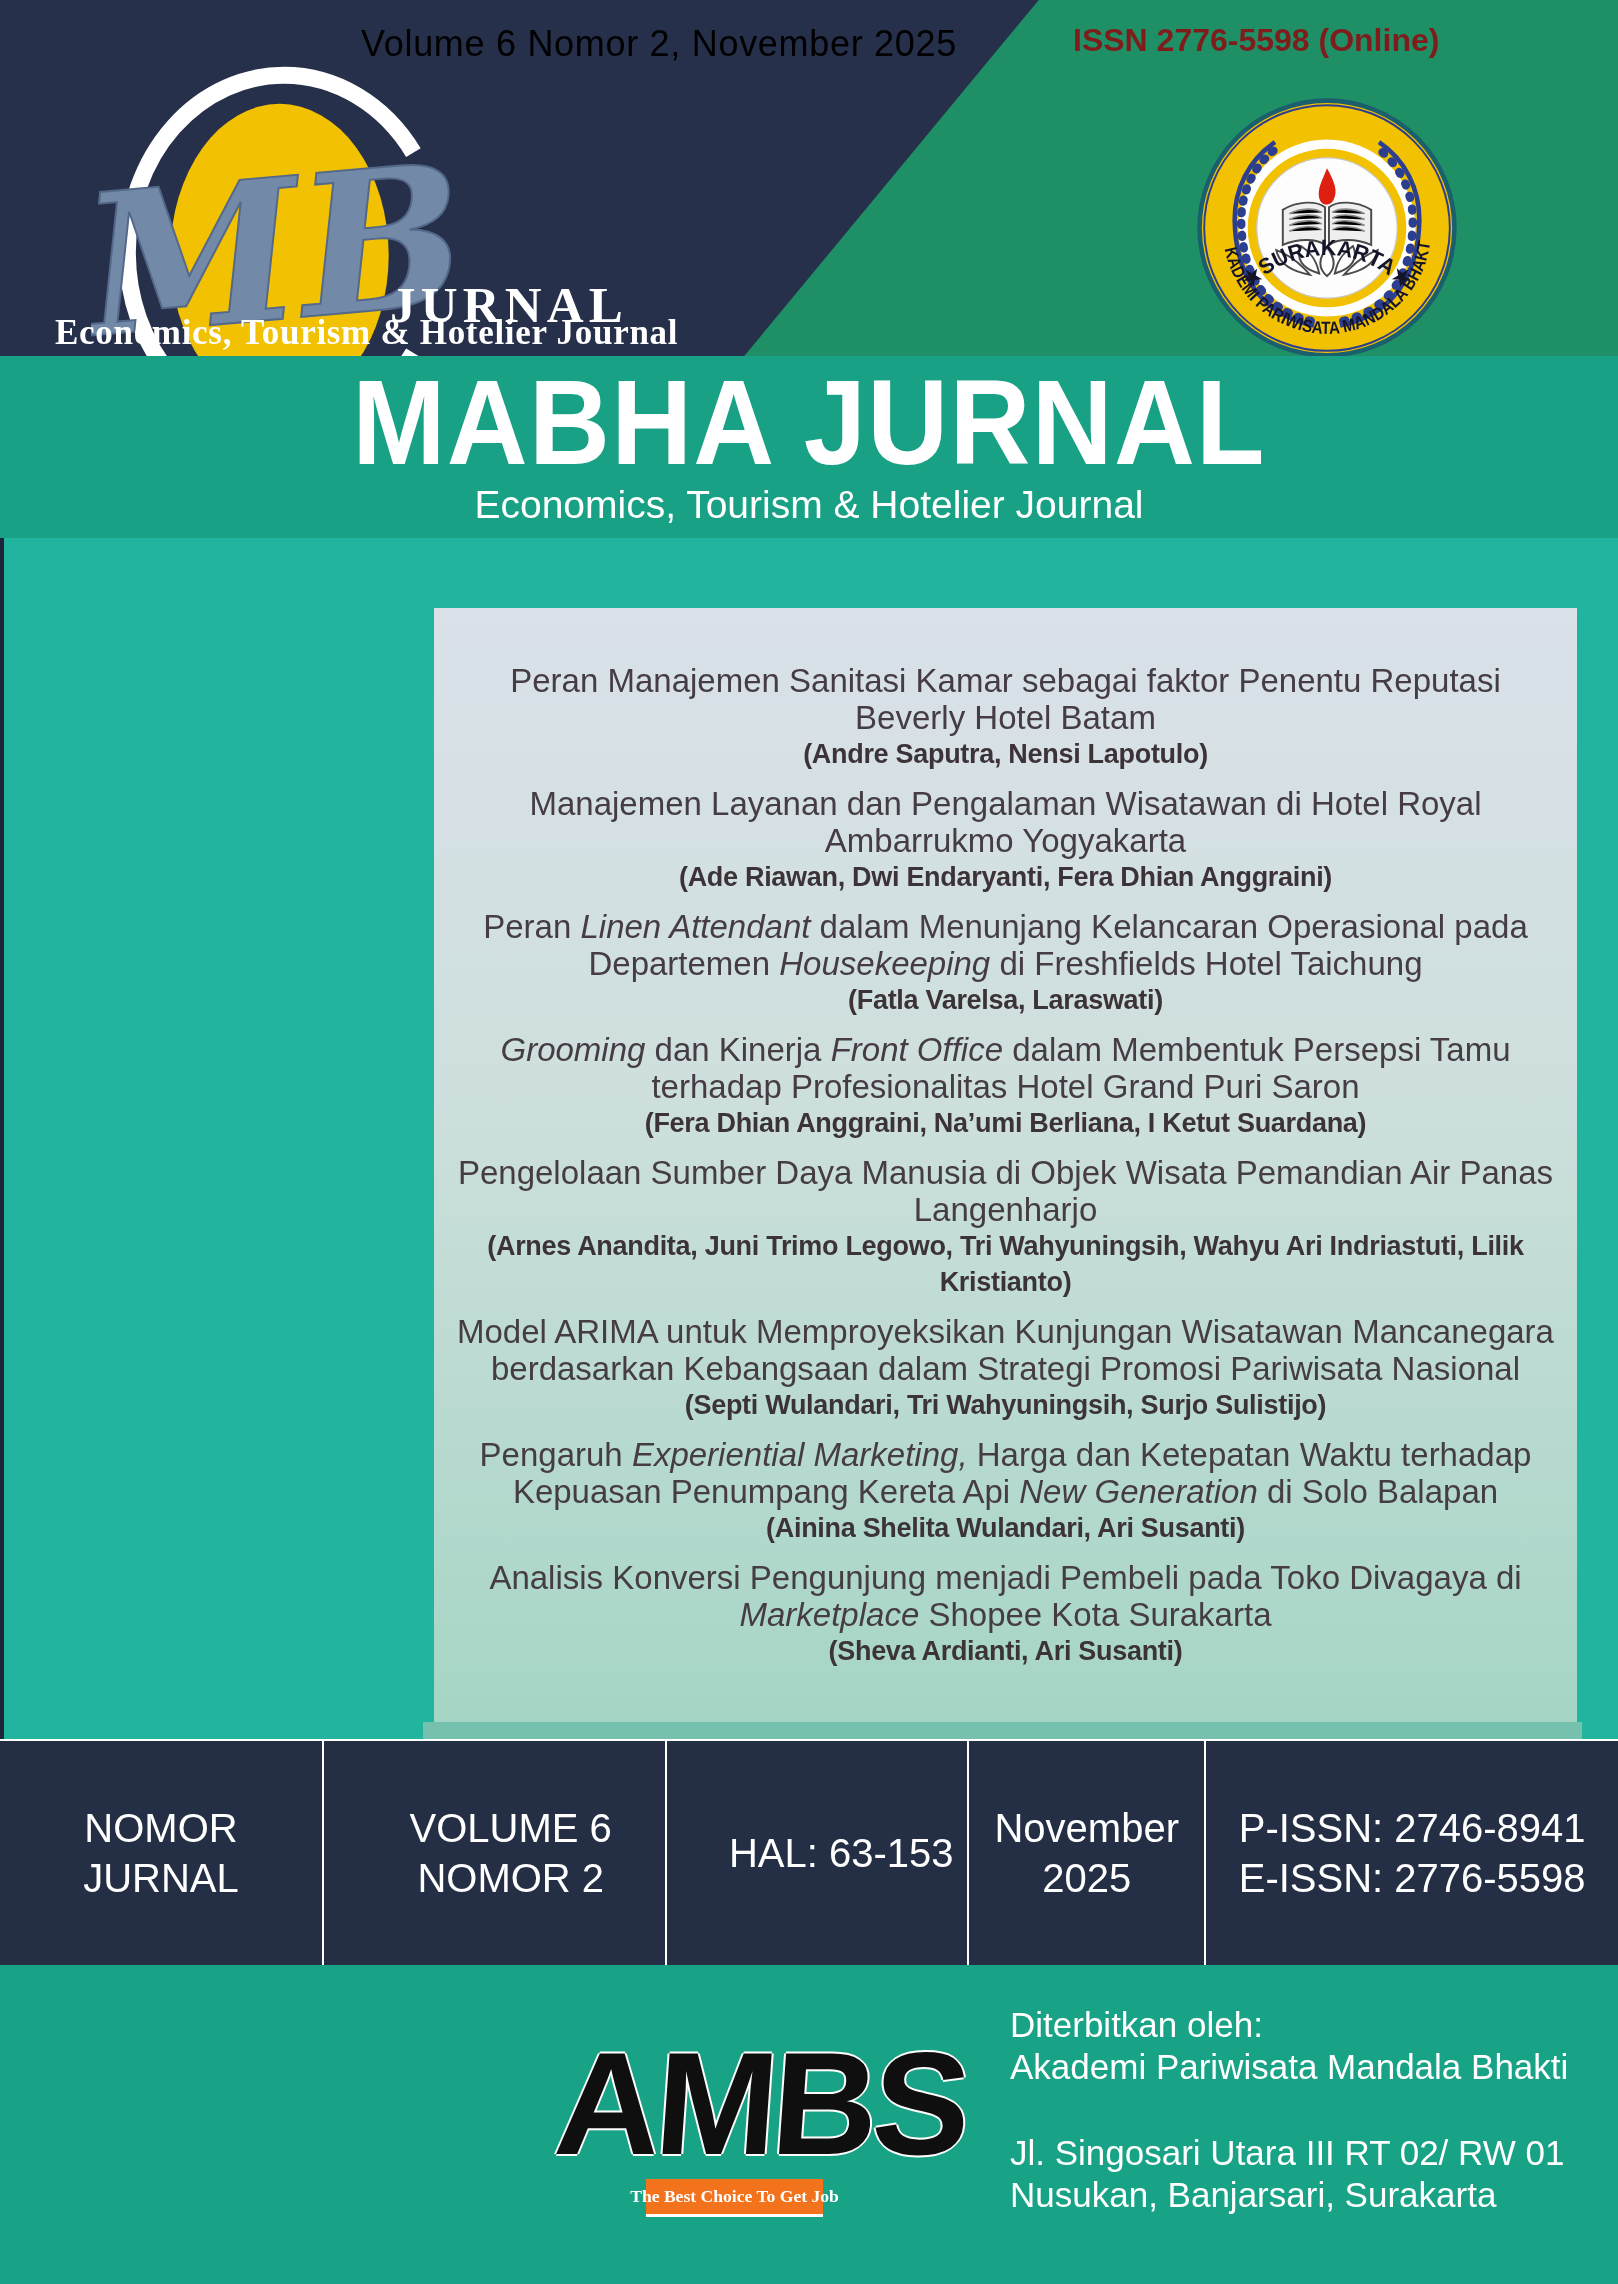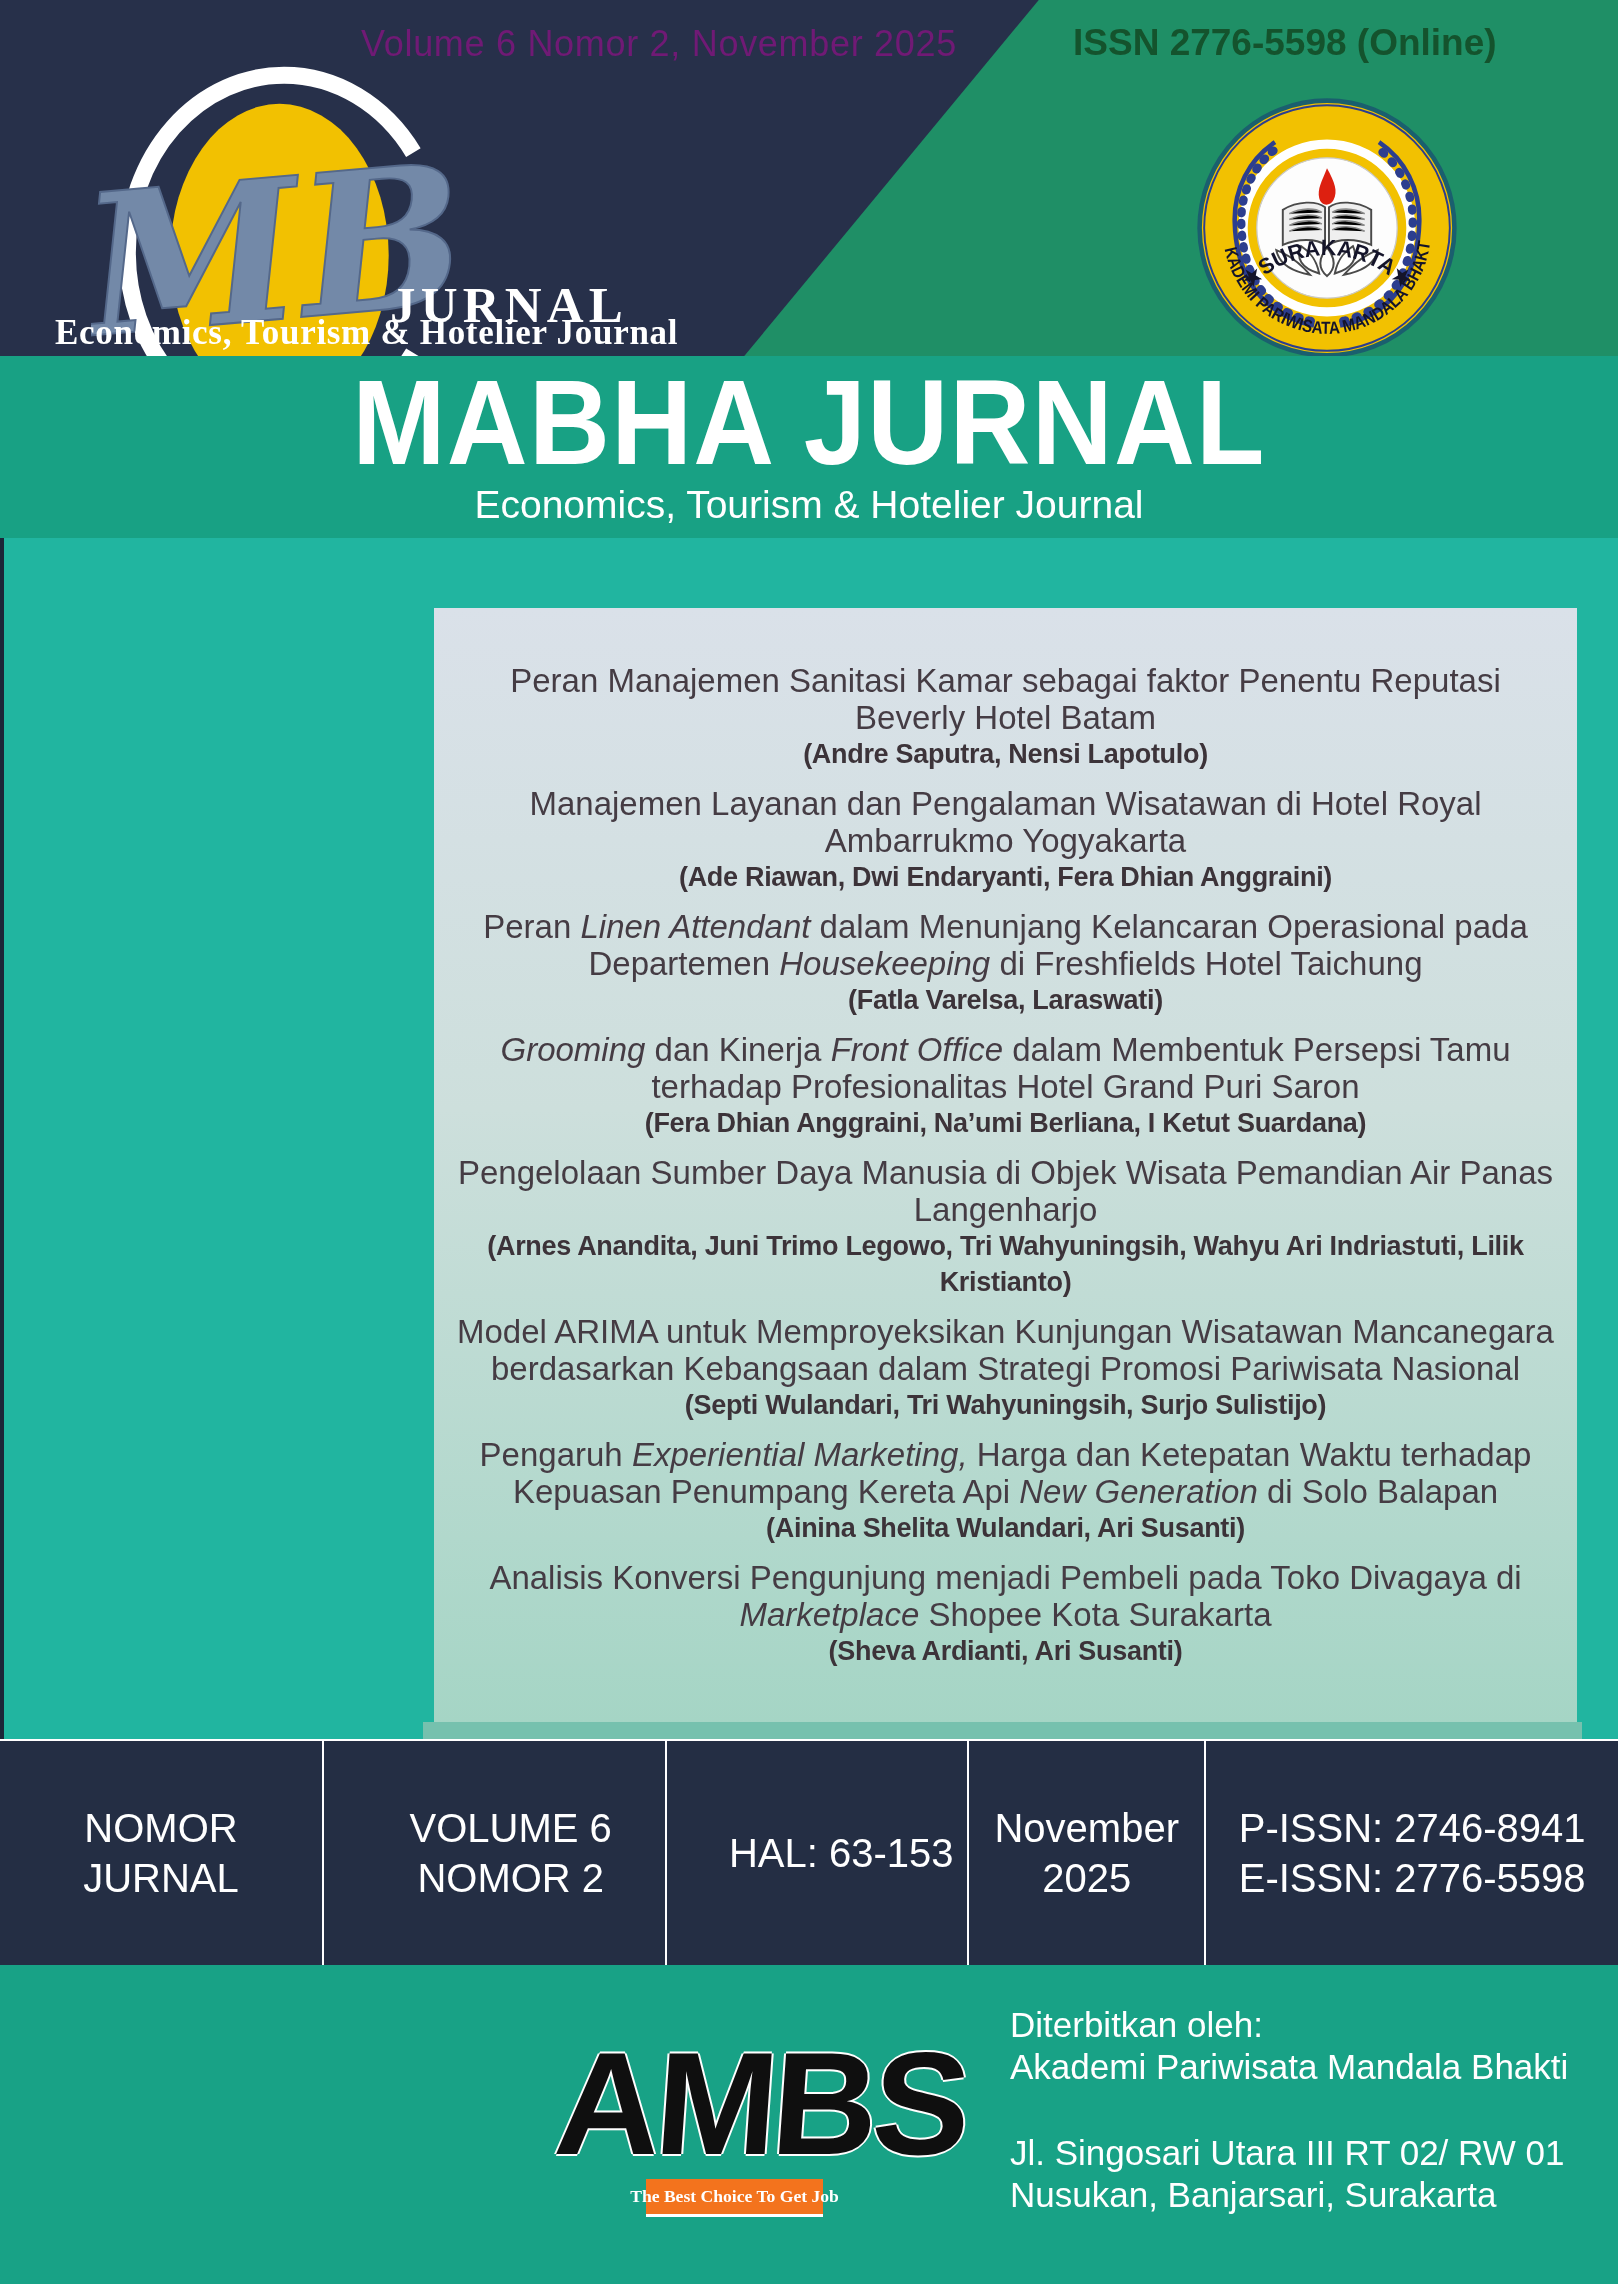--- a/index.html
+++ b/index.html
@@ -5,22 +5,22 @@
   html,body{margin:0;padding:0;background:#333;}
   #cover{
     position:relative; width:1618px; height:2284px; overflow:hidden;
     background:#21b5a0; font-family:"Liberation Sans", sans-serif;
   }
   .abs{position:absolute;}
   
   #header-navy{left:0;top:0;width:1618px;height:356px;background:#27304a;}
   #header-triangle{left:0;top:0;width:1618px;height:356px;background:#1f8f66;
     clip-path:polygon(64.2% 0,100% 0,100% 100%,46% 100%);}
-  #issue-line{left:361px;top:23.4px;width:663px;color:#701a75;font-size:36px;letter-spacing:0.7px;}
-  #issn-line{left:1073px;top:22px;width:520px;color:#14532d;font-size:37px;font-weight:bold;}
+  #issue-line{left:361px;top:23.4px;width:663px;color:#000000;font-size:36px;letter-spacing:0.7px;}
+  #issn-line{left:1073px;top:22px;width:520px;color:#7f1d1d;font-size:32px;font-weight:bold;}
   
   #mb-logo{left:91px;top:59px;width:507px;height:416px;}
   #jurnal-wordmark{left:390px;top:276px;color:#fff;font-family:"Liberation Serif",serif;
     font-weight:bold;font-size:51px;letter-spacing:5.2px;}
   #header-tagline{left:55px;top:313px;width:650px;color:#fff;font-family:"Liberation Serif",serif;
     font-weight:bold;font-size:35px;letter-spacing:0.7px;}
   
   #seal{left:1197px;top:98px;width:260px;height:260px;}
   
   #band{left:0;top:356px;width:1618px;height:182px;background:#18a184;}

